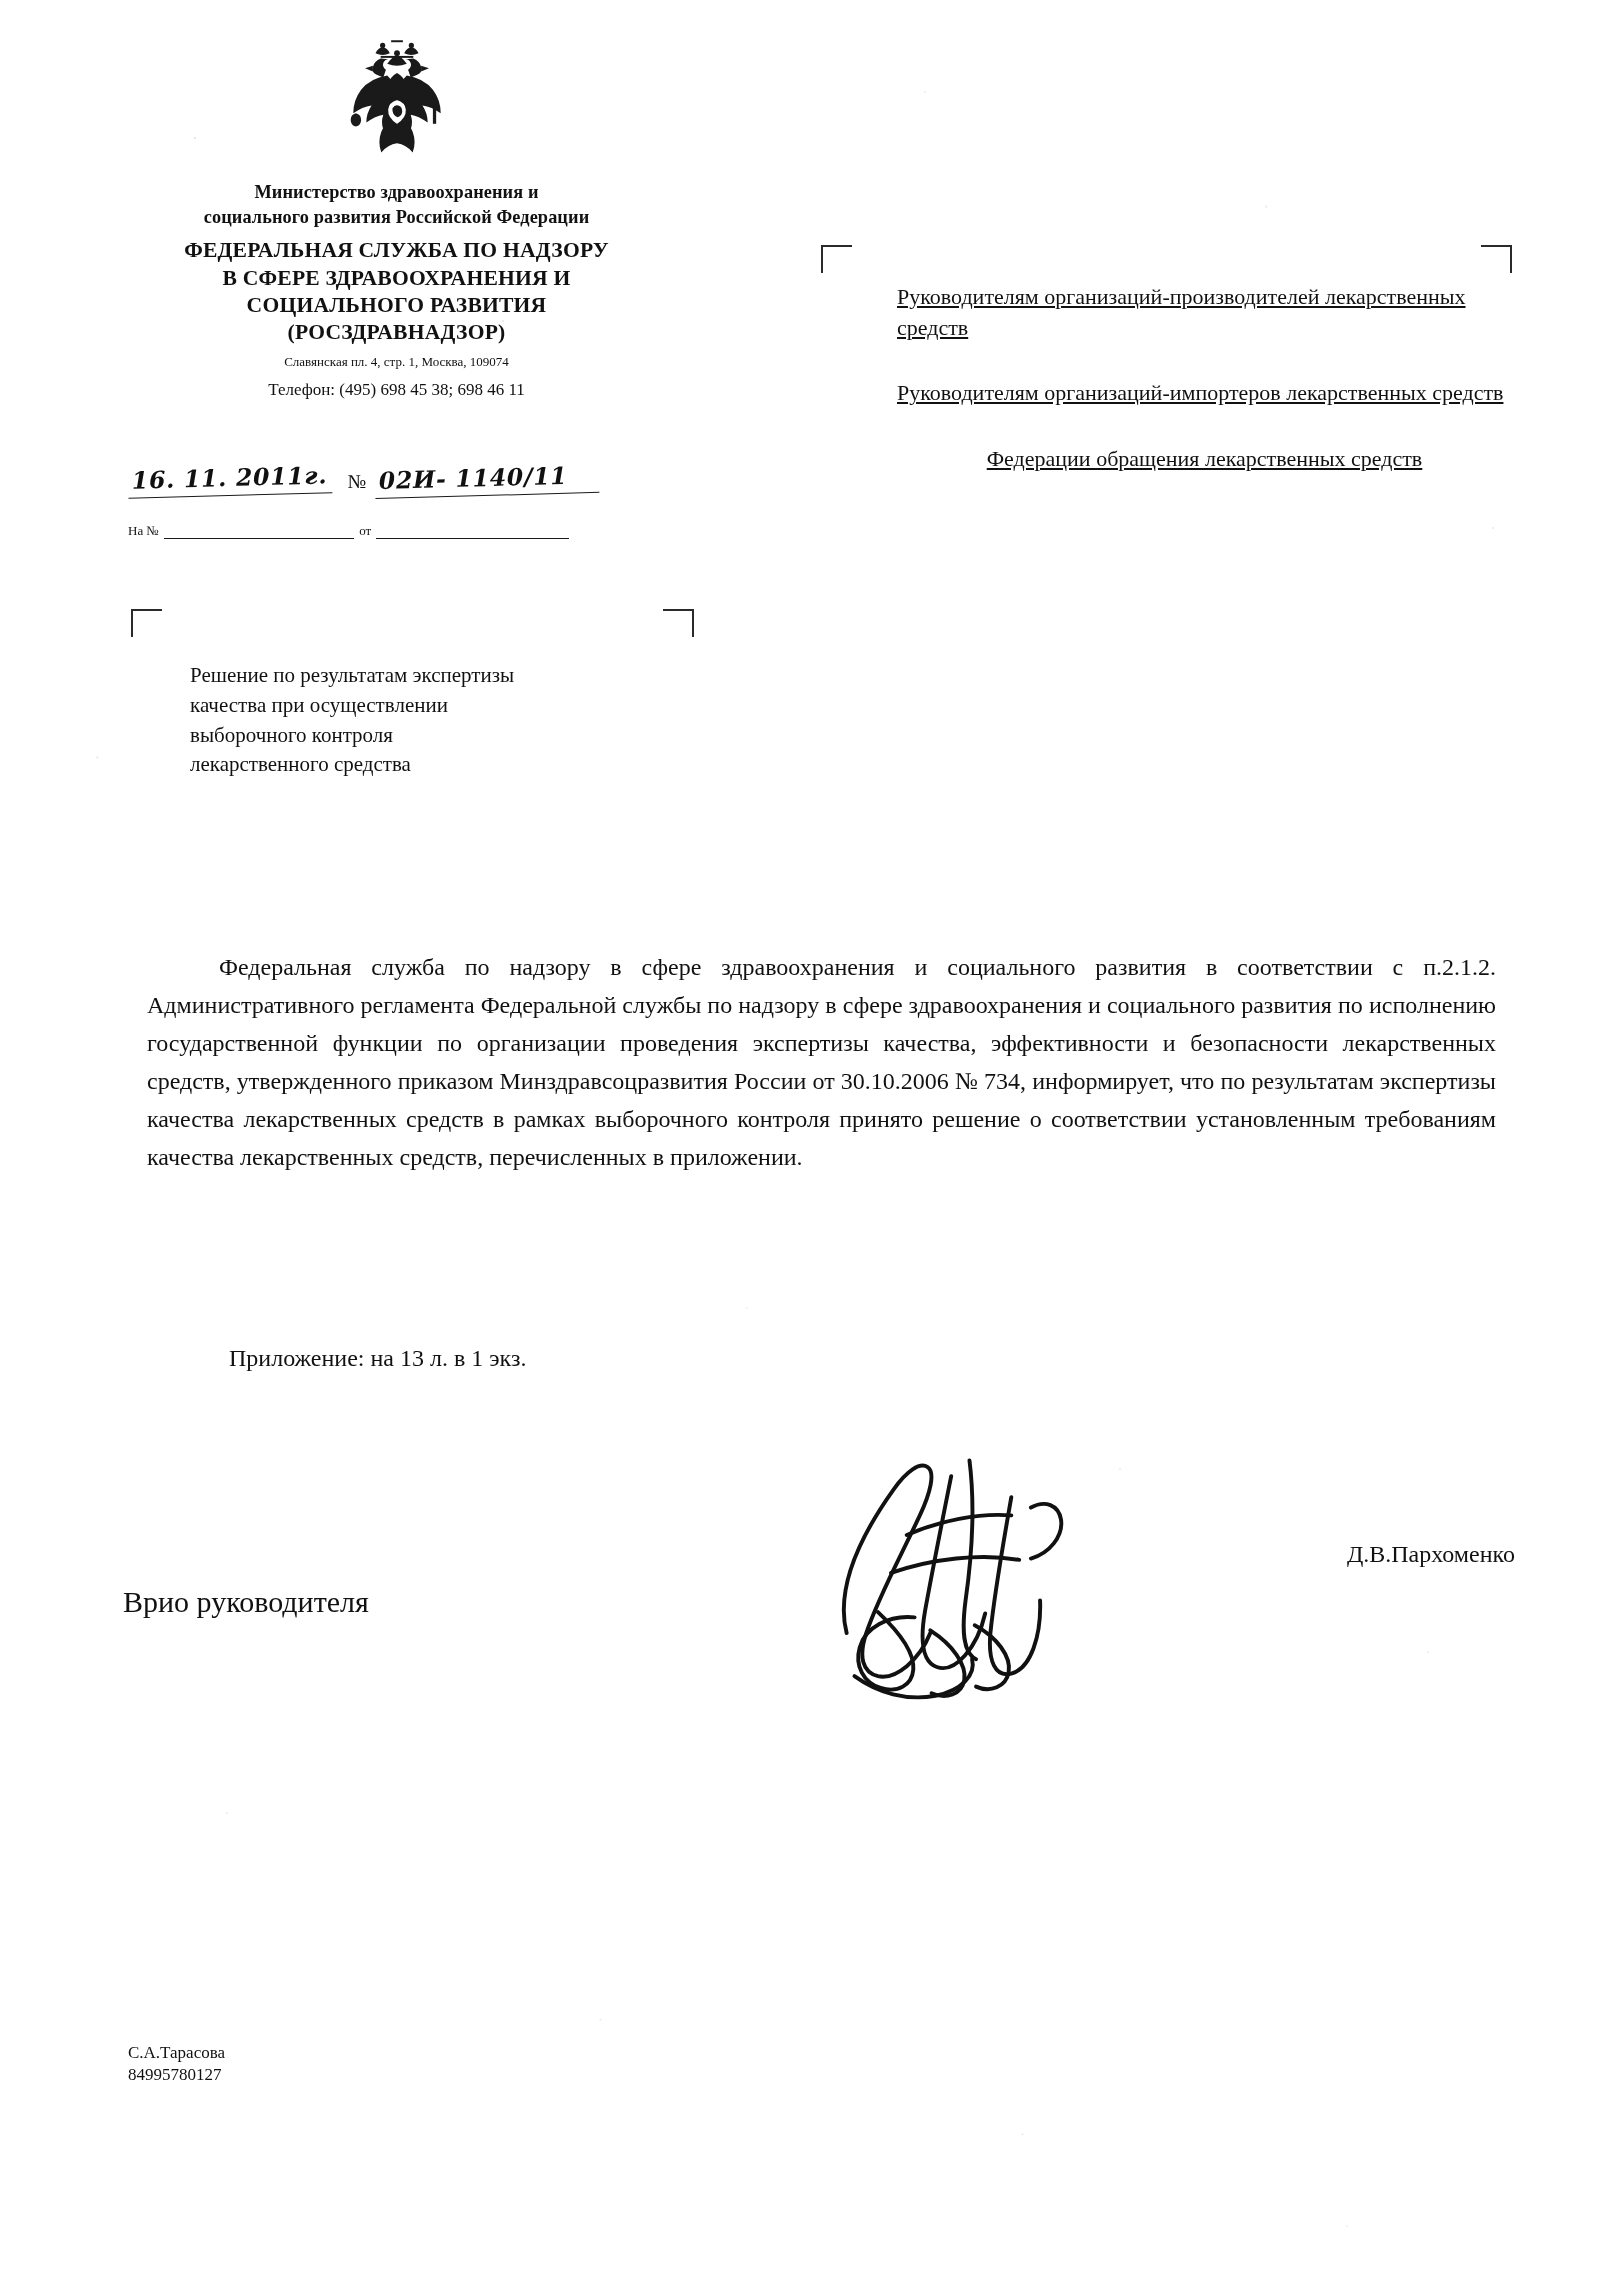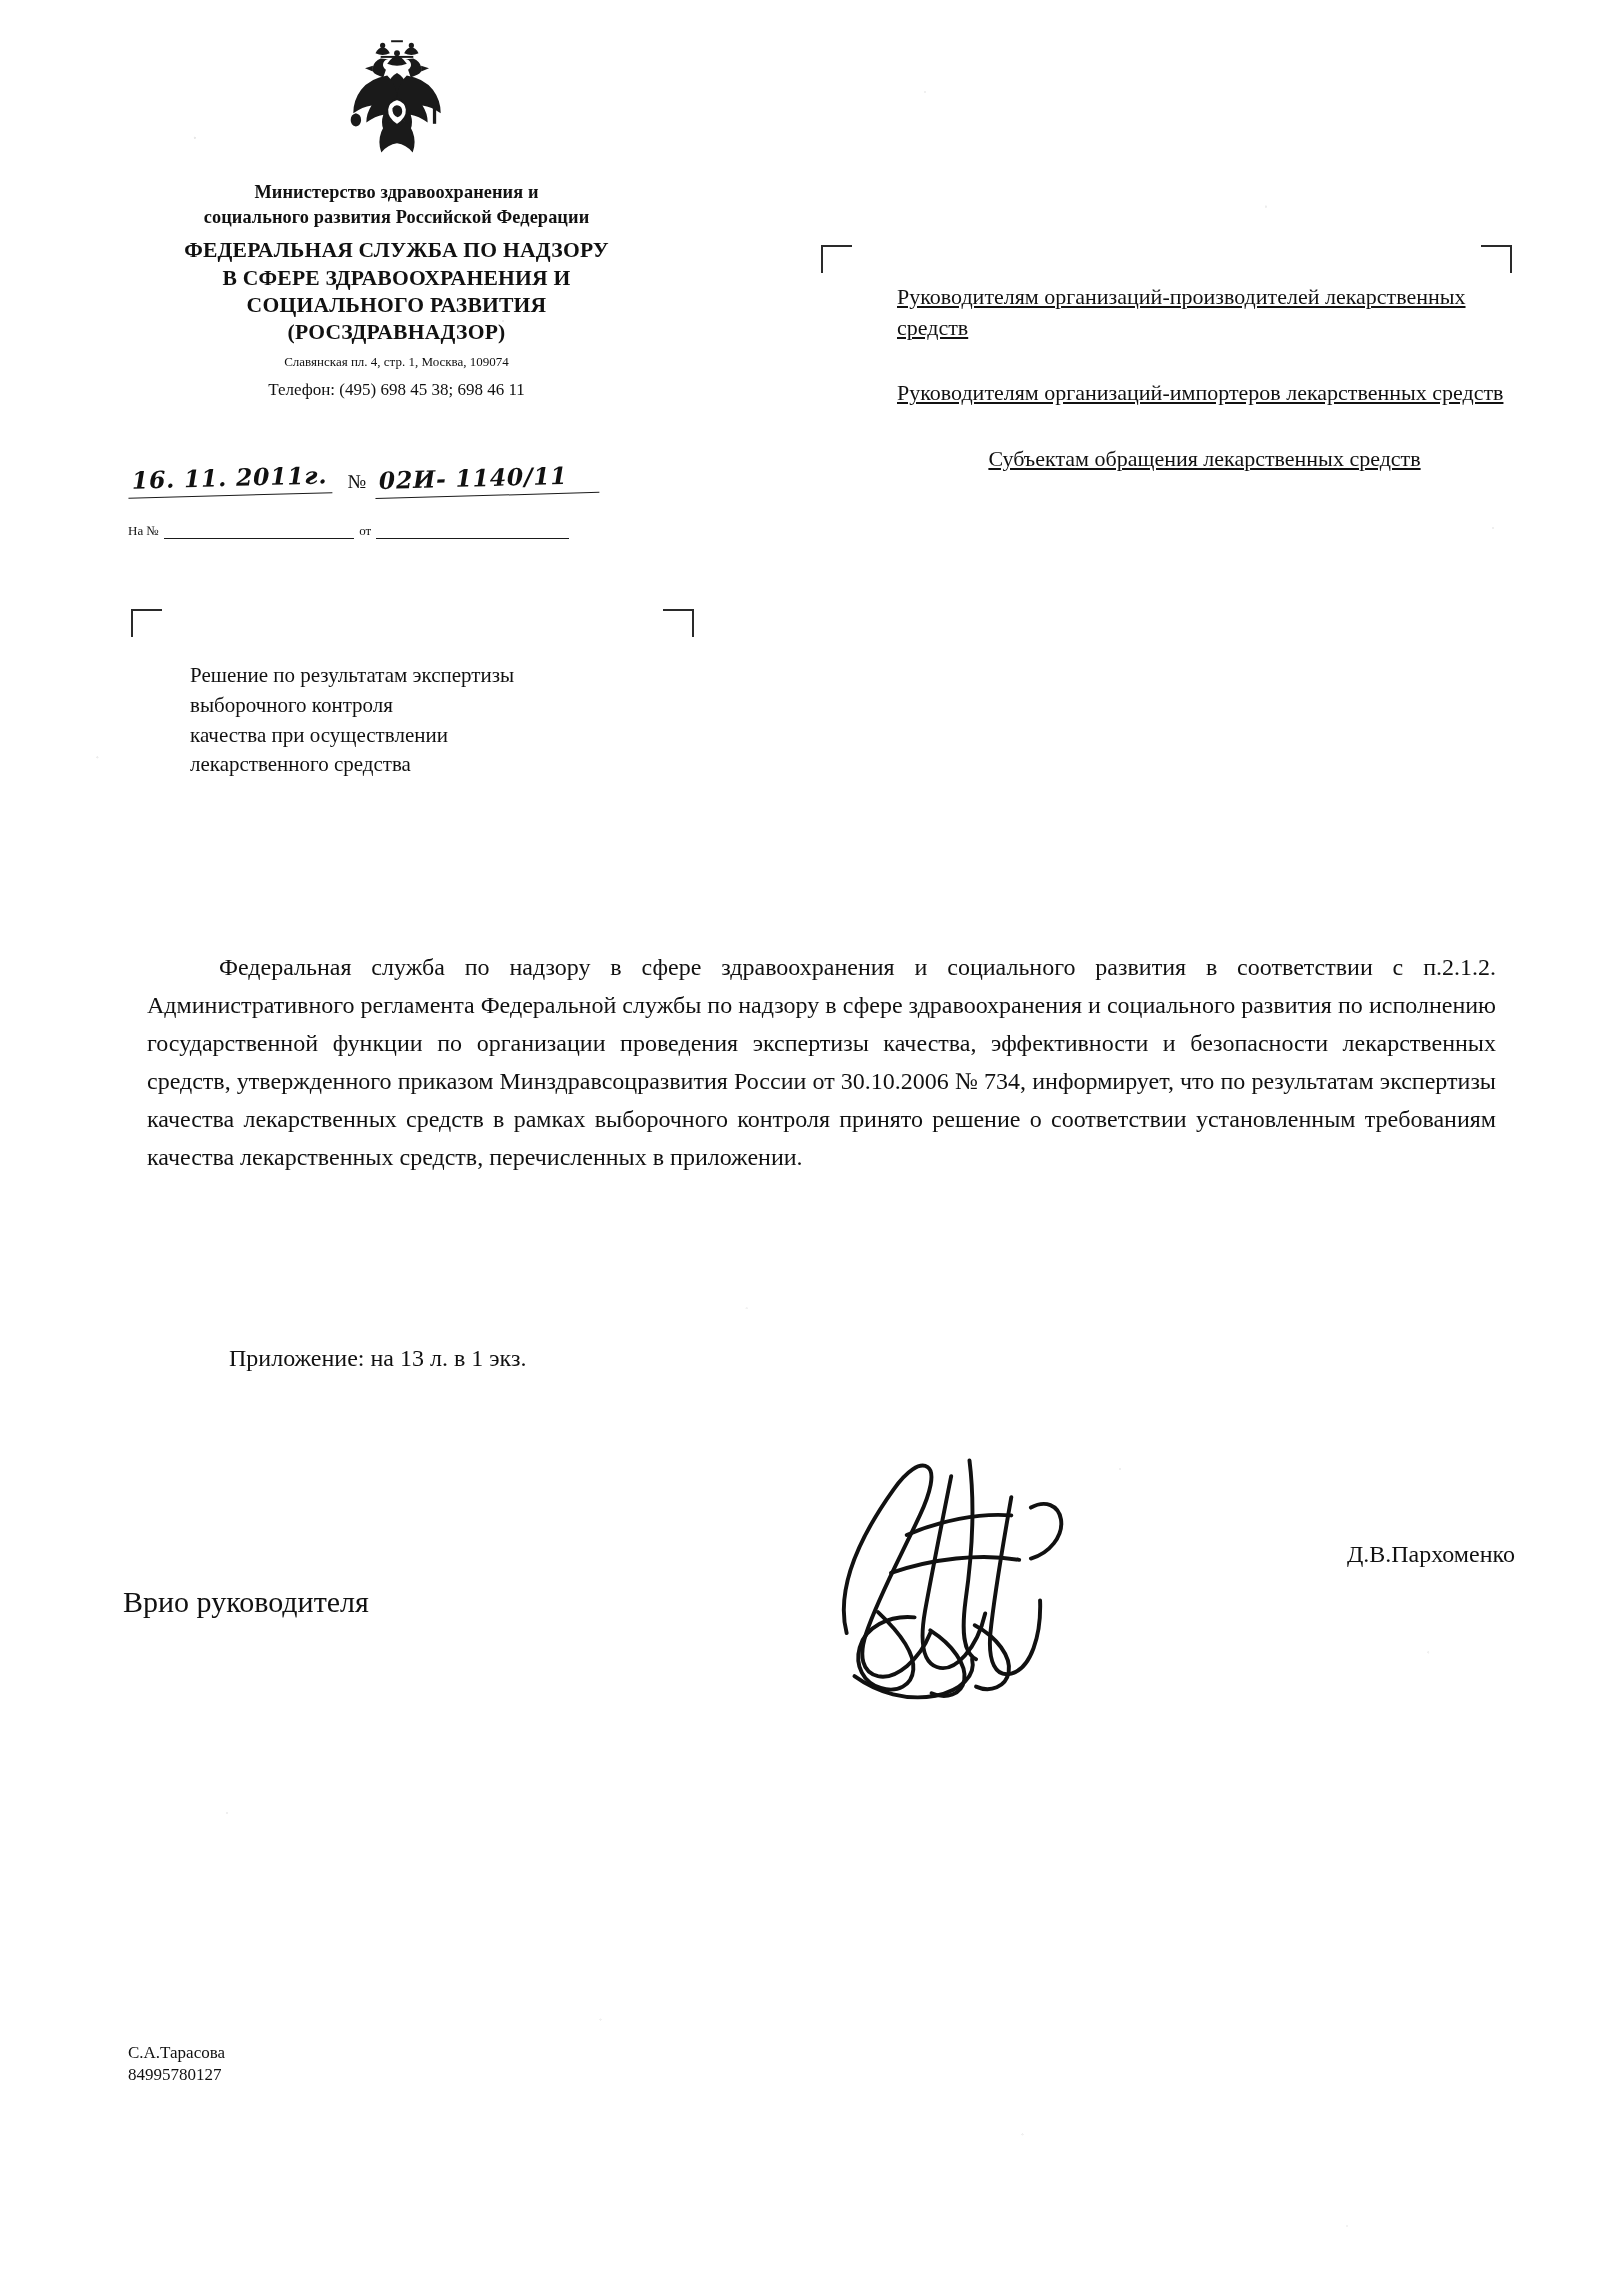--- a/index.html
+++ b/index.html
@@ -304,33 +304,33 @@
       <span class="blank blank-b"></span>
     </div>
   </div>
 
   <div class="bracket subject-bracket">
     <span class="corner tl"></span>
     <span class="corner tr"></span>
   </div>
   <div class="subject-text">
     <div>Решение по  результатам экспертизы</div>
+    <div>качества при осуществлении</div>
     <div>выборочного контроля</div>
-    <div>качества при осуществлении</div>
     <div>лекарственного средства</div>
   </div>
 
   <div class="bracket addressee-bracket">
     <span class="corner tl"></span>
     <span class="corner tr"></span>
   </div>
   <div class="addressee">
     <p>Руководителям  организаций-производителей лекарственных средств</p>
     <p>Руководителям организаций-импортеров лекарственных средств</p>
-    <p class="center">Субъектам  обращения лекарственных  средств</p>
+    <p class="center">Федерации  обращения лекарственных  средств</p>
   </div>
 
   <div class="body-text">
     <p>Федеральная служба по надзору в сфере здравоохранения и социального развития в соответствии с п.2.1.2. Административного регламента  Федеральной службы  по  надзору  в  сфере  здравоохранения  и  социального  развития  по исполнению  государственной  функции  по  организации  проведения  экспертизы качества,  эффективности  и  безопасности  лекарственных  средств,  утвержденного приказом Минздравсоцразвития России от 30.10.2006  № 734,  информирует, что по результатам  экспертизы  качества  лекарственных  средств  в  рамках  выборочного контроля  принято  решение   о  соответствии   установленным  требованиям  качества лекарственных средств, перечисленных в приложении.</p>
   </div>
 
   <div class="attachment">Приложение: на 13 л. в 1 экз.</div>
 
   <div class="sign-role">Врио руководителя</div>
 

